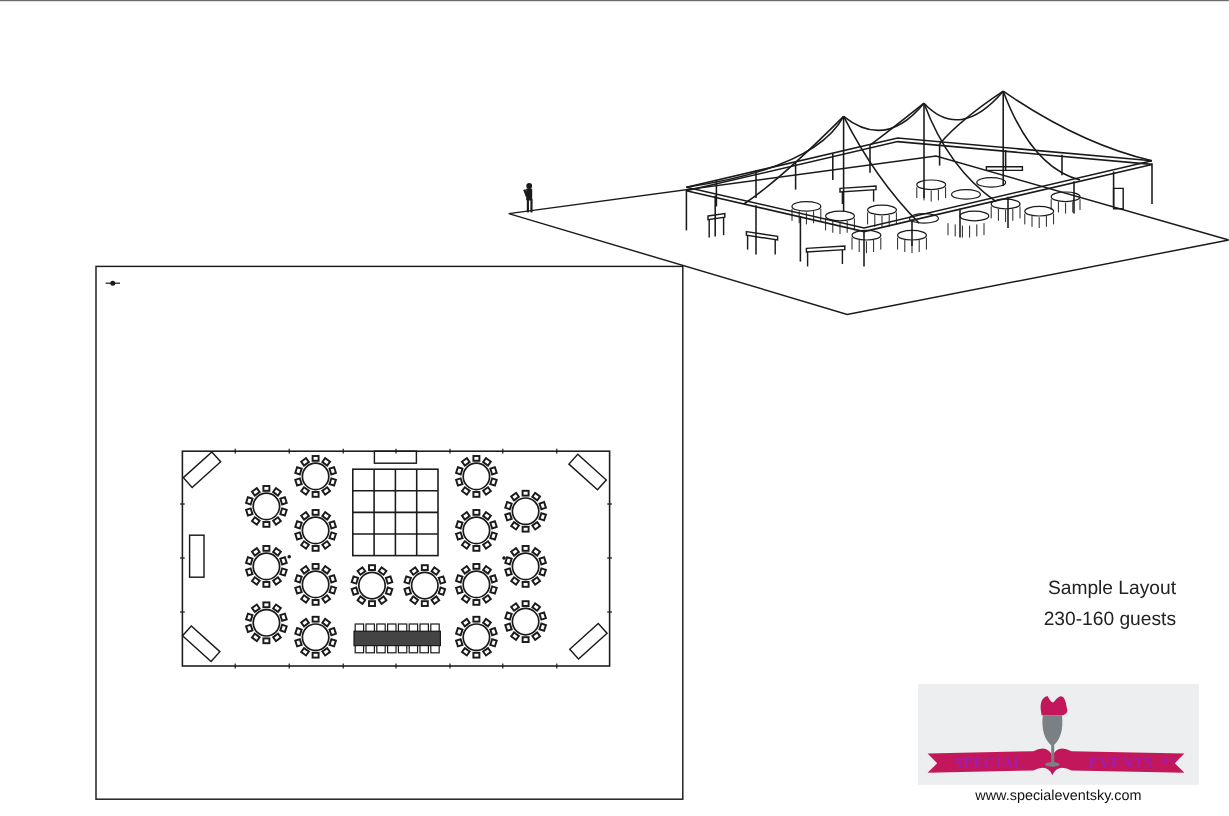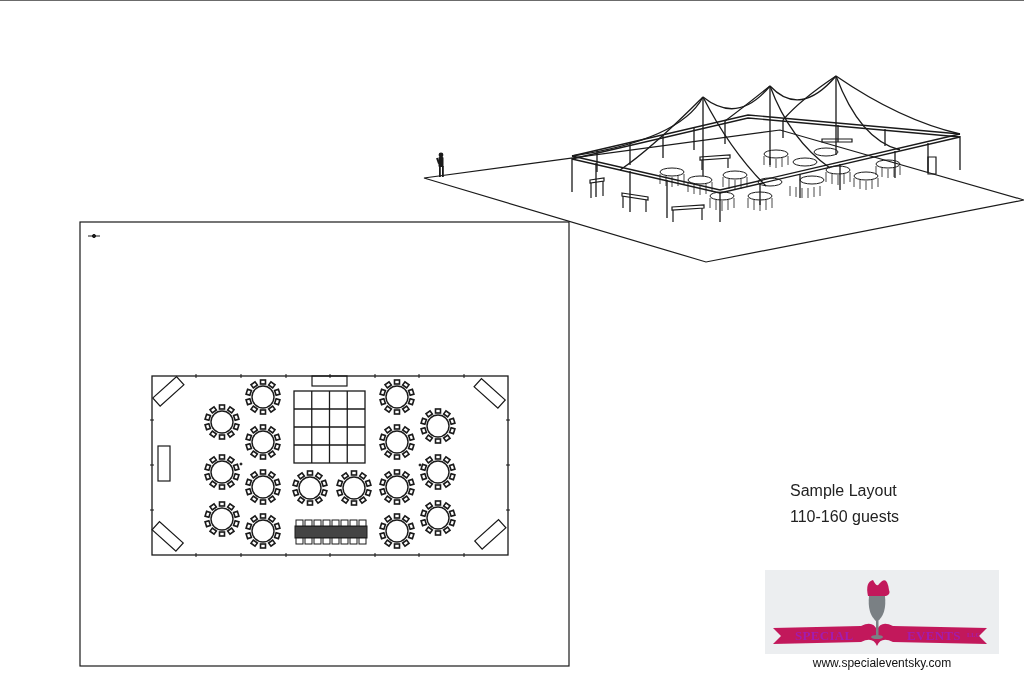--- a/index.html
+++ b/index.html
@@ -1,19 +1,19 @@
 <!DOCTYPE html>
 <html><head>
 <meta charset="utf-8">
 <style>
   html, body { margin: 0; padding: 0; }
   body { width: 1024px; height: 680px; background: #ffffff; position: relative; overflow: hidden; font-family: "Liberation Sans", sans-serif; }
   .top-rule { position: absolute; left: 0; top: 0; width: 1024px; height: 1px; background: #6b6b6b; }
   svg { position: absolute; left: 0; top: 0; }
-  .caption { position: absolute; left: 790px; top: 478px; width: 190px; text-align: left; color: #222; font-size: 16px; line-height: 26px; }
+  .caption { position: absolute; left: 790px; top: 478px; width: 190px; text-align: right; color: #222; font-size: 16px; line-height: 26px; }
   .caption div { white-space: nowrap; }
   .logo { position: absolute; left: 765px; top: 570px; width: 234px; height: 84px; background: #eceef0; }
   .url { position: absolute; left: 762px; top: 656px; width: 240px; text-align: center; font-size: 12px; color: #111; }
   .logo-text { position: absolute; font-family: "Liberation Serif", serif; font-weight: bold; color: #a21caf; font-size: 13px; letter-spacing: 0.3px; }
 </style>
 </head>
 <body>
 
 <div class="top-rule"></div>
 
@@ -230,21 +230,21 @@
       <use href="#rt" x="438" y="472"></use>
       <use href="#rt" x="438" y="518"></use>
     </g>
     <circle cx="241" cy="464" r="1" fill="#1a1a1a"></circle>
     <circle cx="420" cy="465" r="1" fill="#1a1a1a"></circle>
   </g>
 </svg>
 
 <div class="caption">
   <div>Sample Layout</div>
-  <div>110-160 guests</div>
+  <div>230-160 guests</div>
 </div>
 
 <div class="logo">
   <svg width="234" height="84" viewBox="0 0 234 84" style="position:absolute;left:0;top:0;">
 
     <path d="M8,58 L96,56 Q108,50 112,60 Q116,50 128,56 L222,58 L214,66 L222,74 L128,72 Q116,66 112,76 Q108,66 96,72 L8,74 L16,66 Z" fill="#c2185b"></path>
 
     <path d="M104,26 Q102,44 112,52 Q122,44 120,26 Z" fill="#7a8084"></path>
     <rect x="111" y="51" width="2.5" height="15" fill="#7a8084"></rect>
     <ellipse cx="112" cy="67" rx="6" ry="2" fill="#7a8084"></ellipse>

